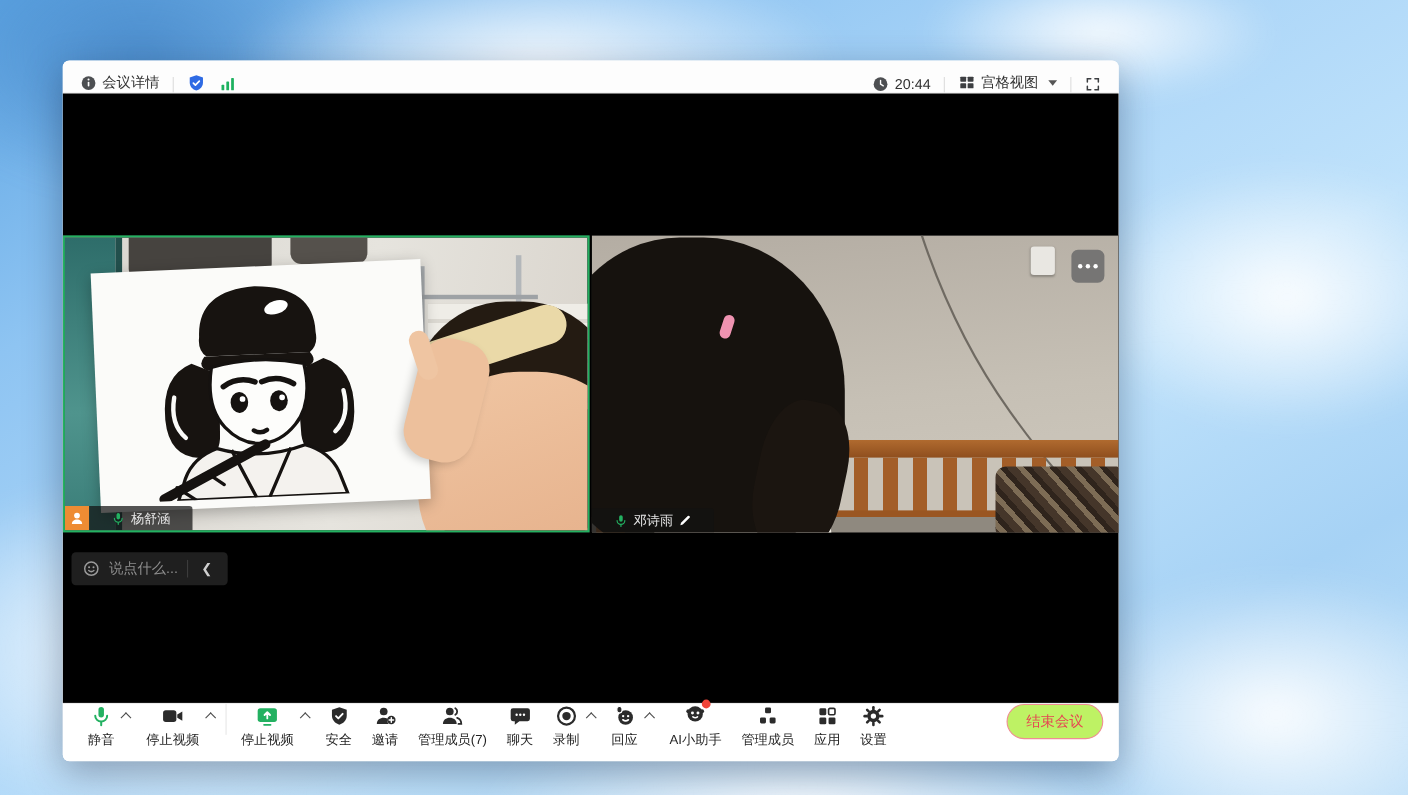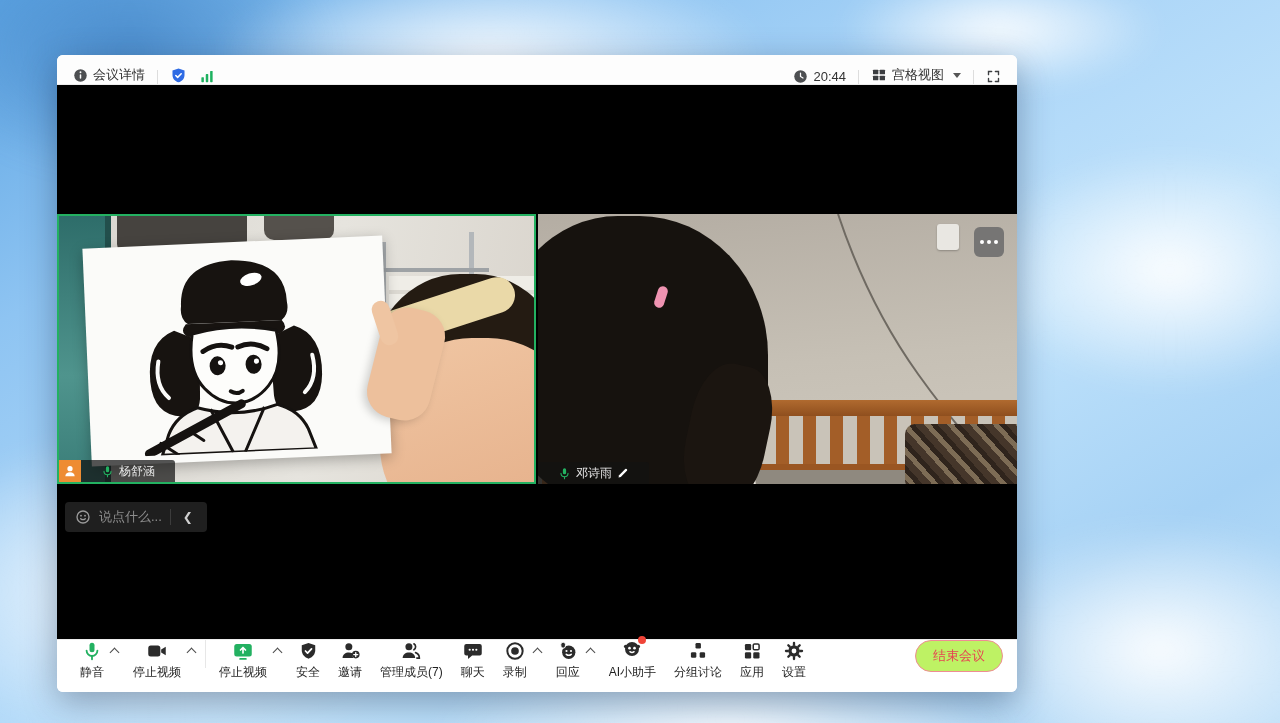--- a/index.html
+++ b/index.html
@@ -423,21 +423,21 @@
       </div>
 
       <div class="tool">
         <div class="irow">
             <svg width="20" height="20" viewBox="0 0 24 24">
               <rect x="9" y="2.5" width="6.5" height="6.5" rx="1.5" fill="#2b2b2b"></rect>
               <rect x="3.5" y="13.5" width="6.5" height="6.5" rx="1.5" fill="#2b2b2b"></rect>
               <rect x="14" y="13.5" width="6.5" height="6.5" rx="1.5" fill="#2b2b2b"></rect>
             </svg>
           </div>
-        <div class="tlabel">分组讨论</div>
+        <div class="tlabel">管理成员</div>
       </div>
 
       <div class="tool">
         <div class="irow">
             <svg width="20" height="20" viewBox="0 0 24 24">
               <rect x="3.5" y="3.5" width="7.5" height="7.5" rx="1.5" fill="#2b2b2b"></rect>
               <rect x="13.5" y="3.5" width="7" height="7" rx="1.5" fill="none" stroke="#2b2b2b" stroke-width="1.8"></rect>
               <rect x="3.5" y="13.5" width="7.5" height="7.5" rx="1.5" fill="#2b2b2b"></rect>
               <rect x="13.5" y="13.5" width="7.5" height="7.5" rx="1.5" fill="#2b2b2b"></rect>
             </svg>

